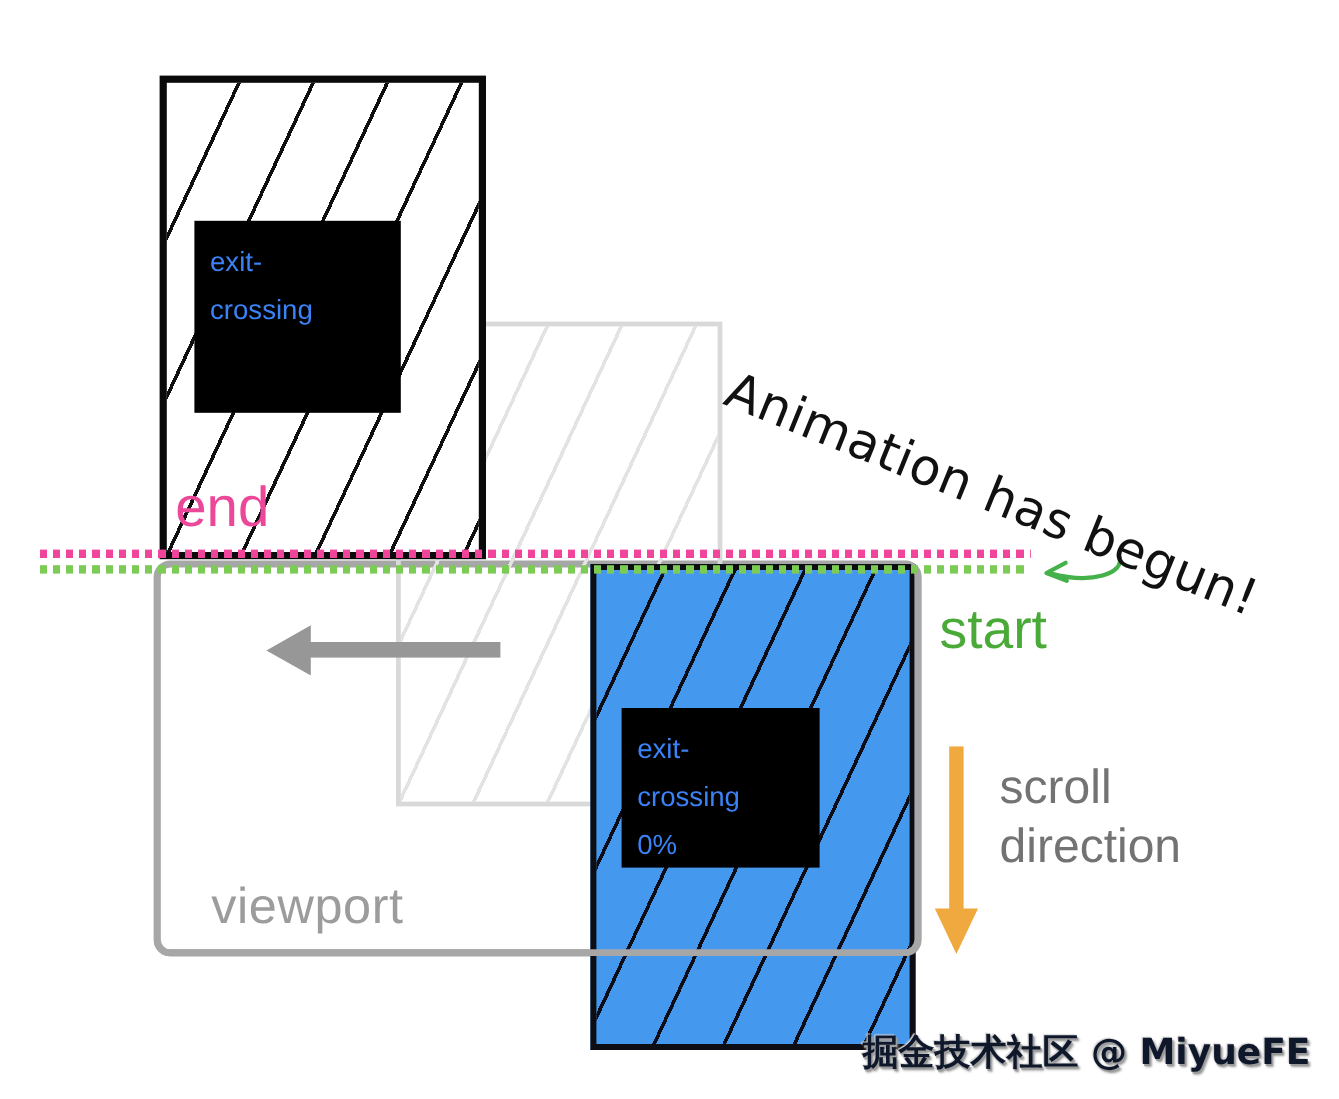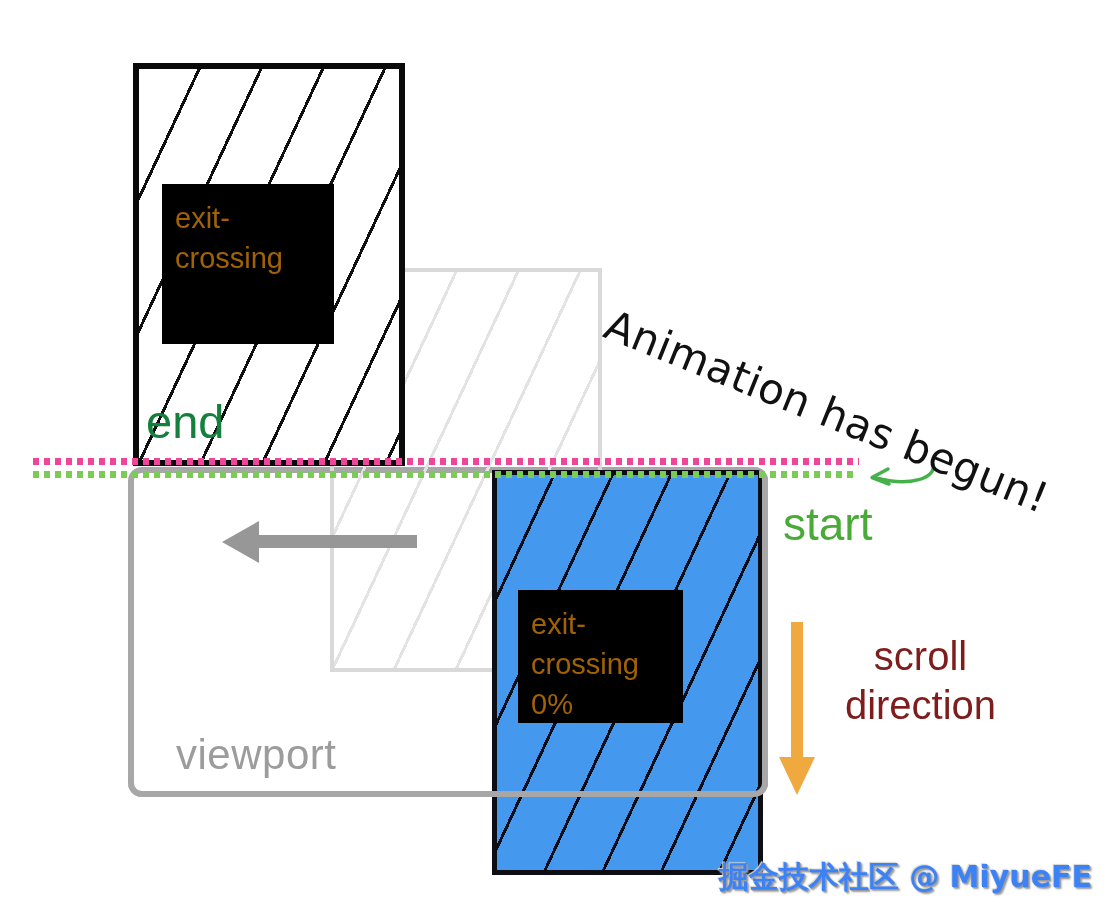--- a/index.html
+++ b/index.html
@@ -48,65 +48,65 @@
 
   
   .black-subject{
     left:133px;top:63px;width:272px;height:403px;box-sizing:border-box;
     border:6px solid #0a0a0a;background-color:#fff;z-index:6;
     background-image:repeating-linear-gradient(115deg,transparent 0,transparent 53px,#101010 53px,#101010 56px);
   }
   .black-subject .label-box{left:23px;top:115px;width:172px;height:160px;}
 
   .label-box{
-    position:absolute;background:#000;color:#a16207;z-index:2;
-    font-size:29px;line-height:40px;padding:14px 8px 10px 13px;box-sizing:border-box;
+    position:absolute;background:#000;color:#3b82f6;z-index:2;
+    font-size:23px;line-height:40px;padding:14px 8px 10px 13px;box-sizing:border-box;
   }
   .label-box span{display:block;}
 
   
   .dotted{height:7px;z-index:7;}
   .end-line{
     left:33px;top:458px;width:826px;
     background-image:repeating-linear-gradient(to right,#ef459b 0,#ef459b 6px,transparent 6px,transparent 11px);
   }
   .start-line{
     left:33px;top:471px;width:824px;
     background-image:repeating-linear-gradient(to right,#7ccb55 0,#7ccb55 6px,transparent 6px,transparent 11px);
   }
 
   
-  .end-label{left:146px;top:394px;font-size:47px;color:#15803d;z-index:8;}
+  .end-label{left:146px;top:394px;font-size:47px;color:#ec4899;z-index:8;}
   .start-label{left:783px;top:497px;font-size:46px;color:#4aaa38;z-index:8;}
 
   
   .curved-arrow{left:860px;top:461px;z-index:8;}
 
   
   .annotation{
     left:616px;top:300px;z-index:8;font-size:42px;font-weight:500;color:#111;
     white-space:nowrap;transform:rotate(22deg);transform-origin:left top;
     font-family:"DejaVu Sans",sans-serif;letter-spacing:.5px;
   }
 
   
   .scroll-label{
     left:833px;top:632px;width:175px;font-size:40px;line-height:49px;
-    color:#7f1d1d;z-index:8;text-align:center;
+    color:#737373;z-index:8;
   }
   .orange-arrow-shaft{left:791px;top:622px;width:12px;height:137px;background:#f0a93f;z-index:8;}
   .orange-arrow-head{
     left:779px;top:757px;width:0;height:0;z-index:8;
     border-left:18px solid transparent;border-right:18px solid transparent;
     border-top:38px solid #f0a93f;
   }
 
   
   .watermark{
-    right:24px;top:857px;font-size:30px;font-weight:600;color:#3b82f6;z-index:9;
+    right:24px;top:857px;font-size:30px;font-weight:600;color:#0f172a;z-index:9;
     text-shadow:2px 2px 2px #999, -1px -1px 1px #d5d5d5, 1px 1px 0 #aaa;
     font-family:"DejaVu Sans",sans-serif;
   }
 </style>
 </head>
 <body>
 
 <div class="canvas">
 
   <div class="abs viewport-box"></div>

